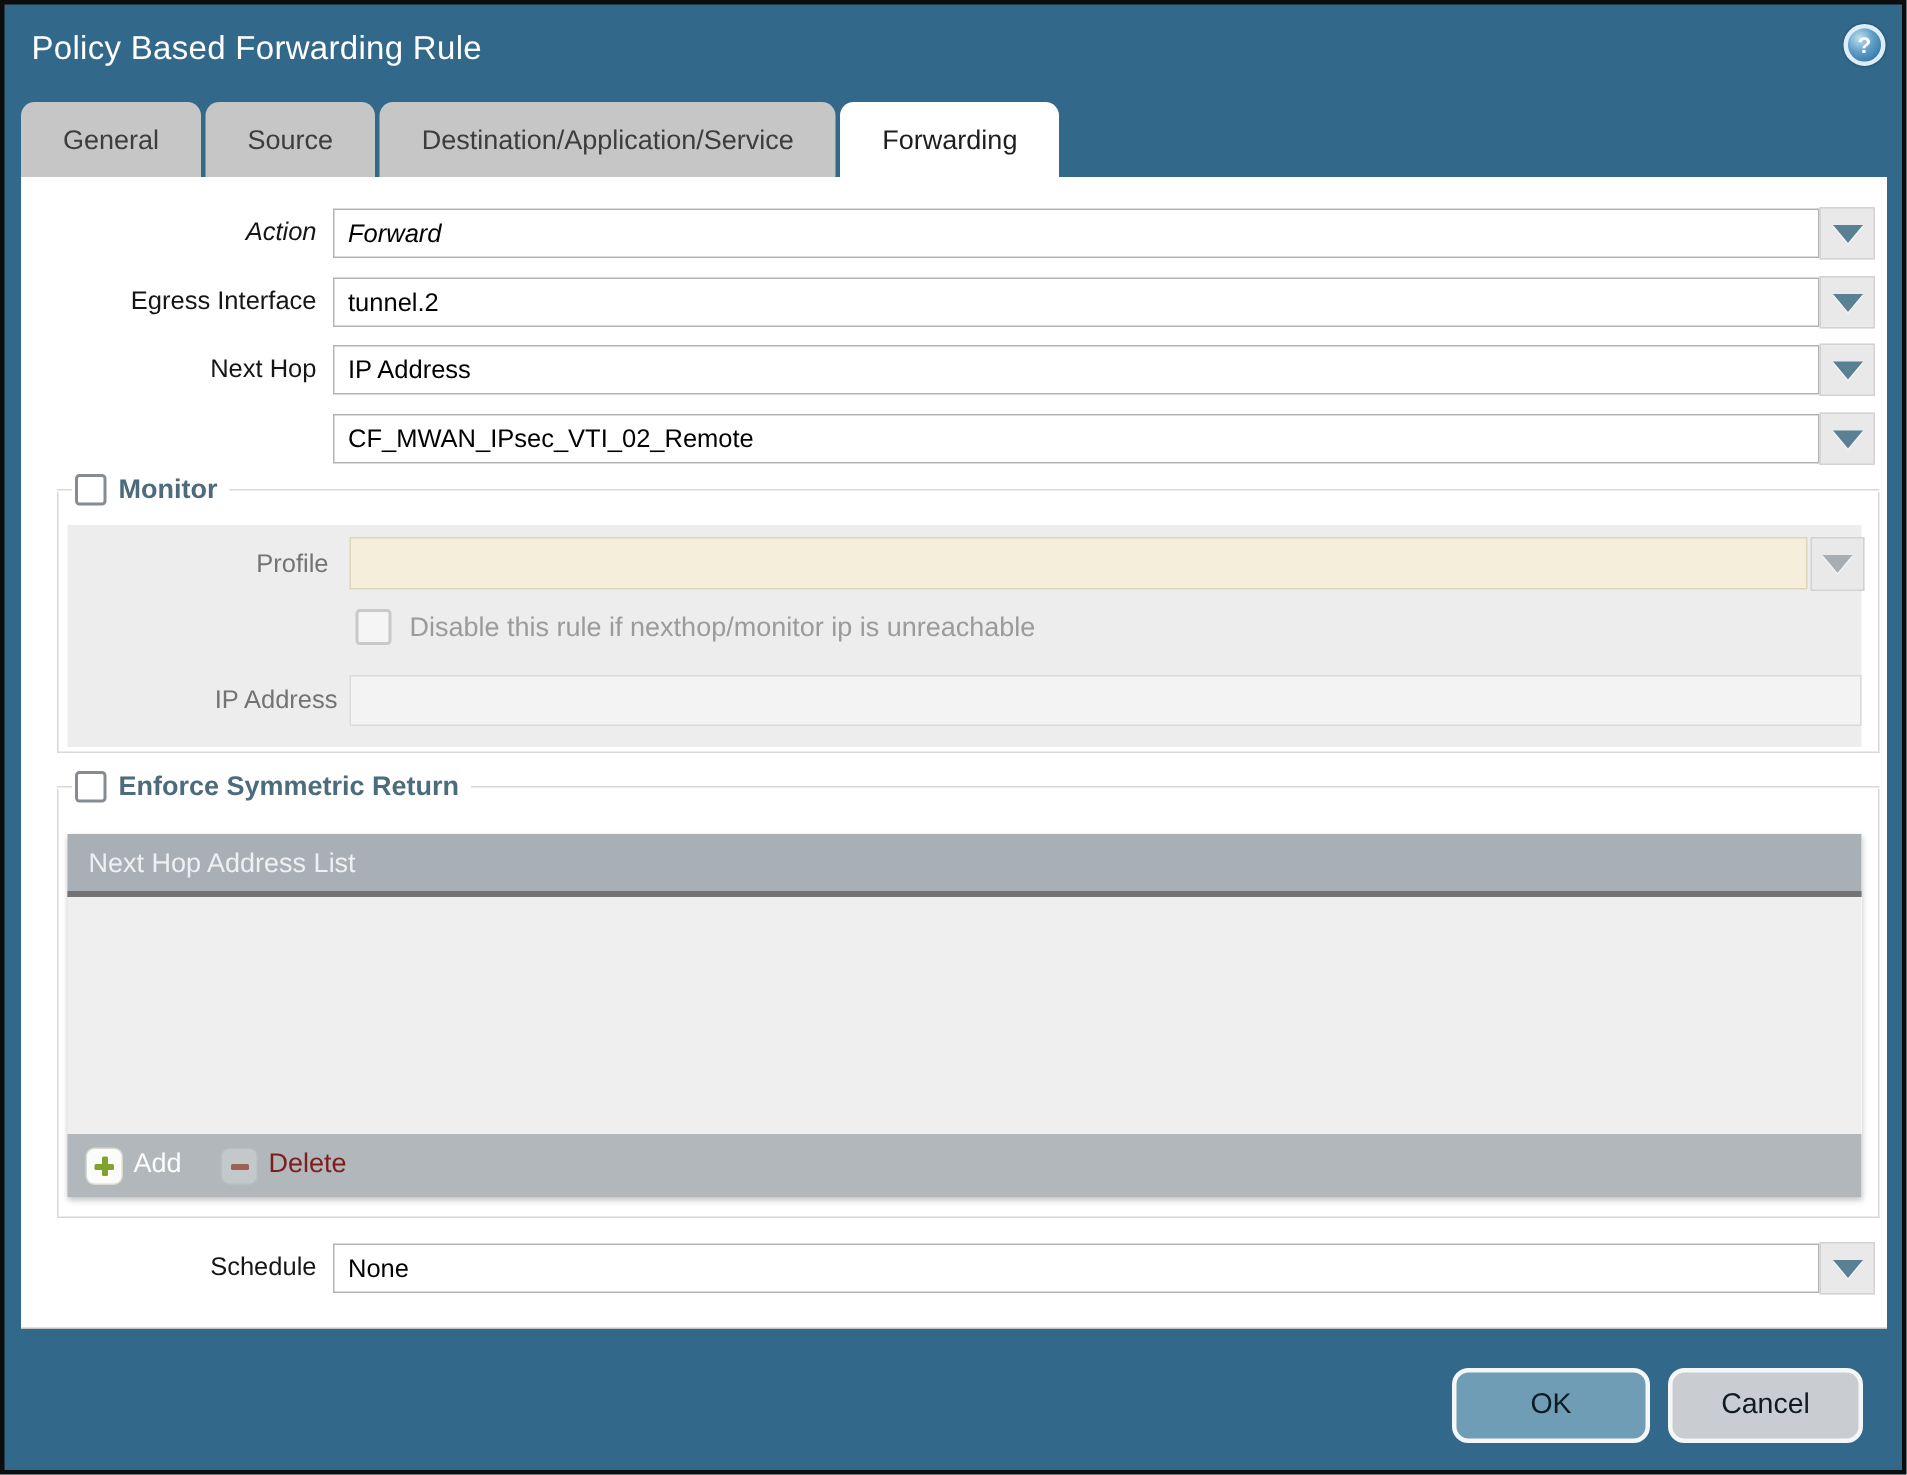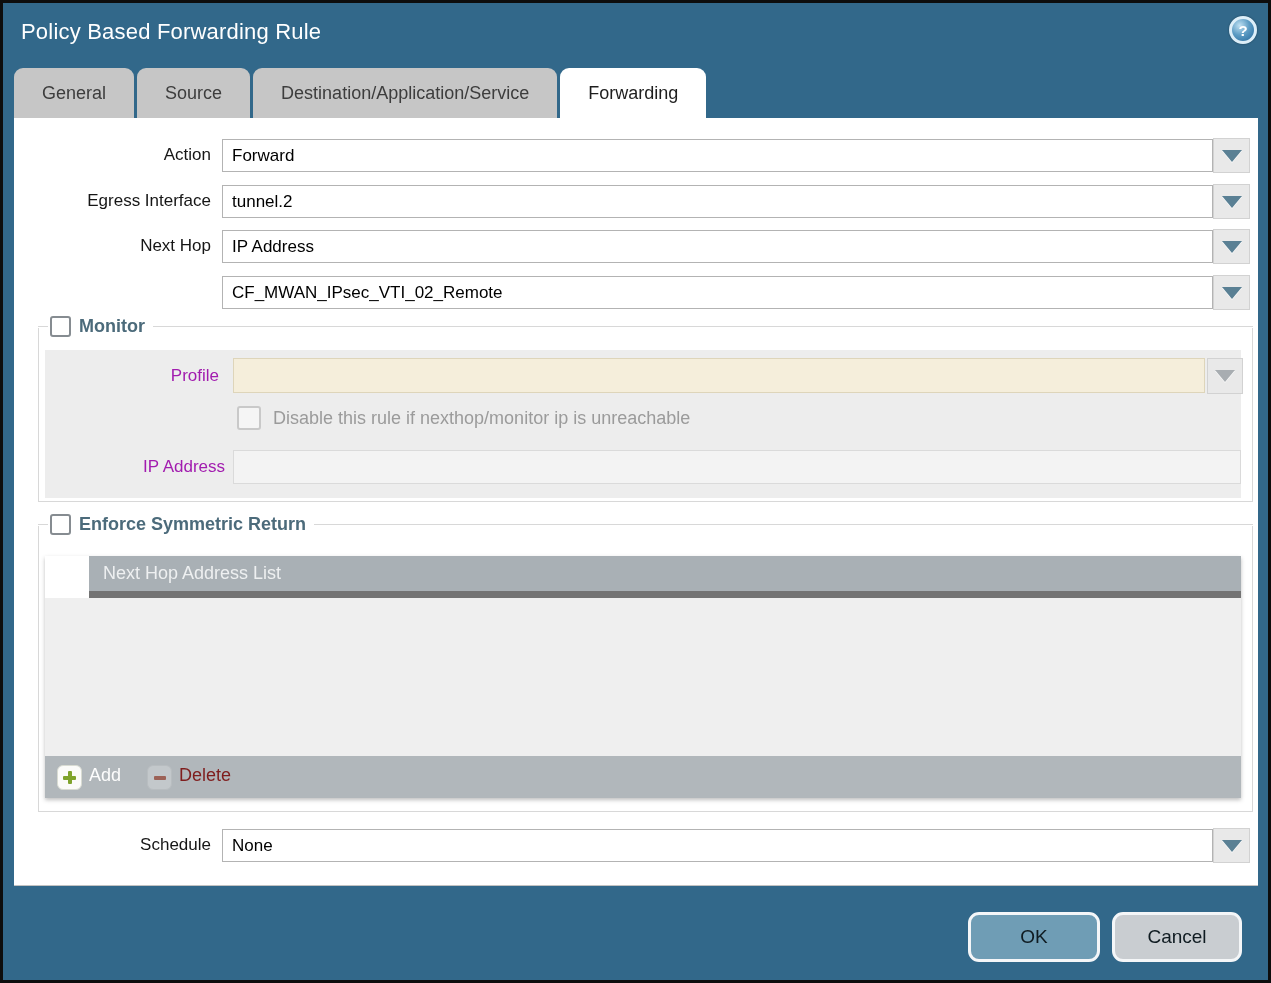--- a/index.html
+++ b/index.html
@@ -89,41 +89,40 @@
     border-color:#c9c9c9; background:#f5f5f5; cursor:default;
   }
 
   
   .monitor-box {
     position:absolute; left:6px; top:22px; width:1196px; height:148px;
     background:#ededed;
   }
   .m-label {
     position:absolute; display:flex; align-items:center; justify-content:flex-end;
-    font-size:17px; color:#a21caf;
+    font-size:17px; color:#737373;
   }
   .beige-input {
     position:absolute; left:188px; top:8px; width:972px; height:35px;
     background:#f5eedb; border:1px solid #ded5ba;
   }
   .dd-btn.profile { left:1162px; top:8px; width:36px; height:36px; }
   .dis-input {
     position:absolute; background:#f3f3f3; border:1px solid #dadada;
   }
 
   
   .nh-table {
     position:absolute; left:6px; top:30px; width:1196px; height:242px;
     box-shadow: 0 2px 4px rgba(0,0,0,.25);
   }
   .nh-head {
     height:42px; background:#a9b0b5; color:#eef0f1; font-size:18px;
     display:flex; align-items:center; padding-left:14px;
-    border-bottom:7px solid #737373;
-    margin-left:44px;
+    border-bottom:4px solid #737373;
   }
   .nh-body { height:158px; background:#efefef; }
   .nh-foot {
     height:42px; background:#b1b7bb;
     display:flex; align-items:center; padding-left:12px;
   }
   .tool-btn { display:flex; align-items:flex-start; cursor:pointer; margin-right:26px; }
   .tool-ico {
     position:relative; width:25px; height:25px; border-radius:6px; margin-right:7px;
     flex:none;
@@ -168,21 +167,21 @@
 
   <div class="tabs">
     <div class="tab">General</div>
     <div class="tab">Source</div>
     <div class="tab">Destination/Application/Service</div>
     <div class="tab active">Forwarding</div>
   </div>
 
   <div class="content">
 
-    <div class="frow" style="top:20px; width:1072px;">
+    <div class="frow" style="top:20px; width:1072px;font-style:italic;">
       <div class="flabel">Action</div>
       <div class="finput">
         <span>Forward</span>
       </div>
       <div class="dd-btn">
         <span class="dd-arrow"></span>
       </div>
     </div>
 
     <div class="frow" style="top:66px; width:1244px;">

